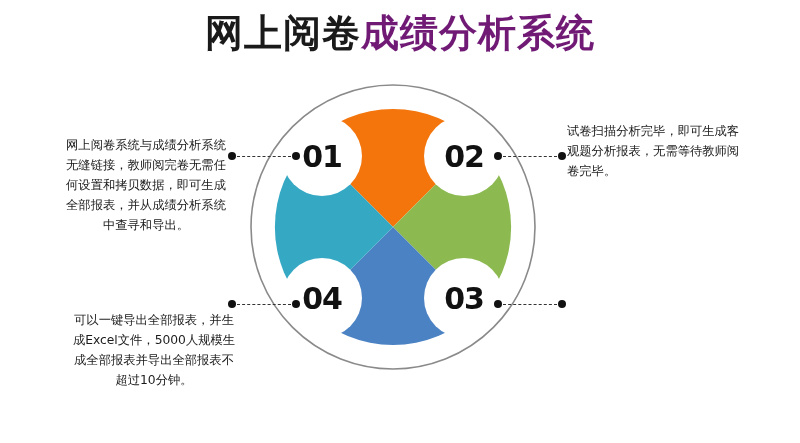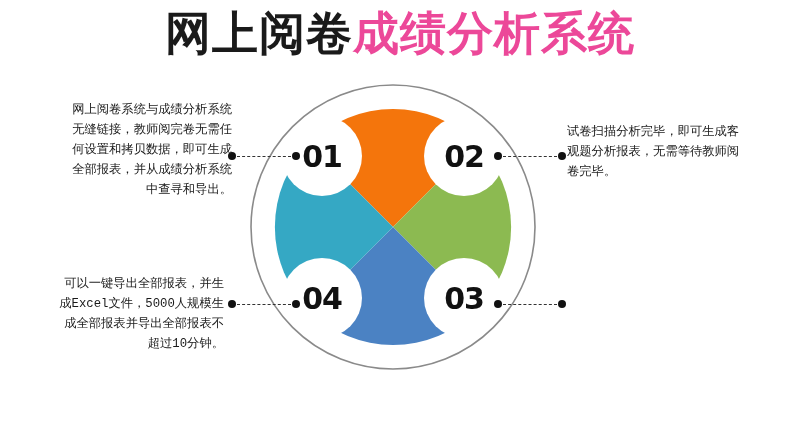--- a/index.html
+++ b/index.html
@@ -30,27 +30,27 @@
     width: 800px;
     height: 62px;
     display: flex;
     align-items: center;
     justify-content: center;
     white-space: nowrap;
   }
   .title-main,
   .title-accent {
     font-family: "DejaVu Sans", "Liberation Sans", sans-serif;
-    font-size: 46px;
+    font-size: 38px;
     font-weight: 700;
     letter-spacing: 1px;
     line-height: 1;
   }
   .title-main { color: #1a1a1a; }
-  .title-accent { color: #ec4899; }
+  .title-accent { color: #701a75; }
 
   
   .diagram {
     position: absolute;
     left: 248px;
     top: 82px;
     width: 290px;
     height: 290px;
   }
   .diagram svg { display: block; }
@@ -87,25 +87,25 @@
   
   .tblock {
     position: absolute;
     font-family: "DejaVu Sans", "Liberation Sans", sans-serif;
     font-size: 12.3px;
     line-height: 1.62;
     color: #1a1a1a;
     text-align: justify;
     text-justify: inter-ideograph;
   }
-  .tb-left  { text-align: right; }
+  .tb-left  { text-align: center; margin-top: 36px; }
   .tb-right { text-align: left; }
 
   #text-1 { left: 60px;  top: 100px; width: 172px; }
-  #text-4 { left: 52px;  top: 275px; width: 172px; font-family: Liberation Mono, monospace; }
+  #text-4 { left: 68px;  top: 275px; width: 172px; }
   #text-2 { left: 567px; top: 122px; width: 178px; }
   #text-3 { left: 567px; top: 198px; width: 178px; }
 </style>
 </head>
 <body>
 
 <div id="page">
 
   <div class="title-bar">
     <span class="title-main">网上阅卷</span>

